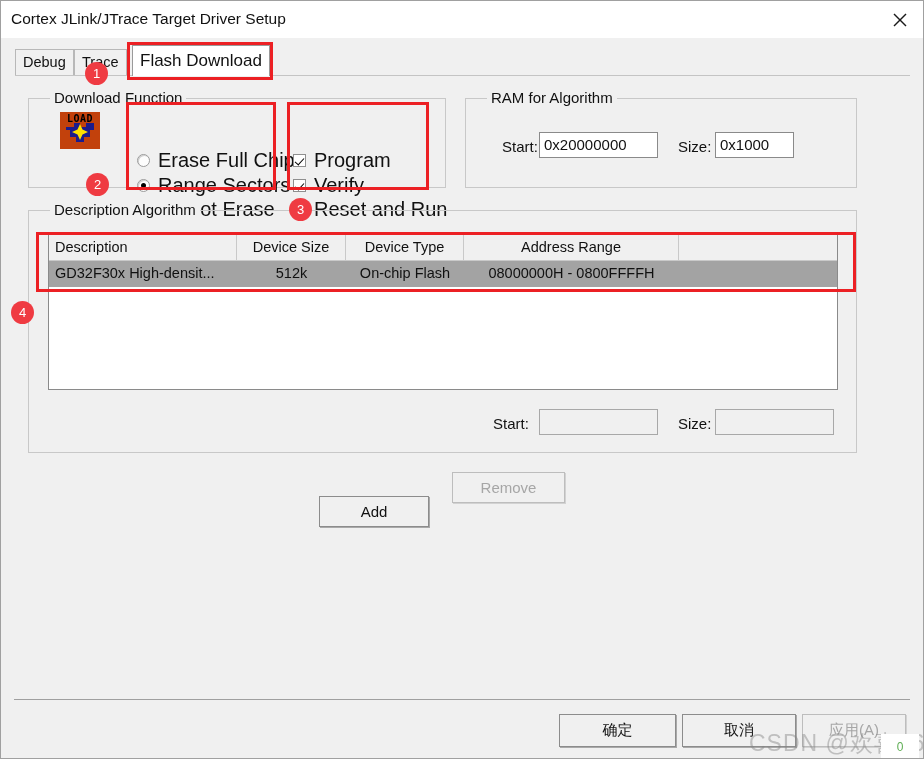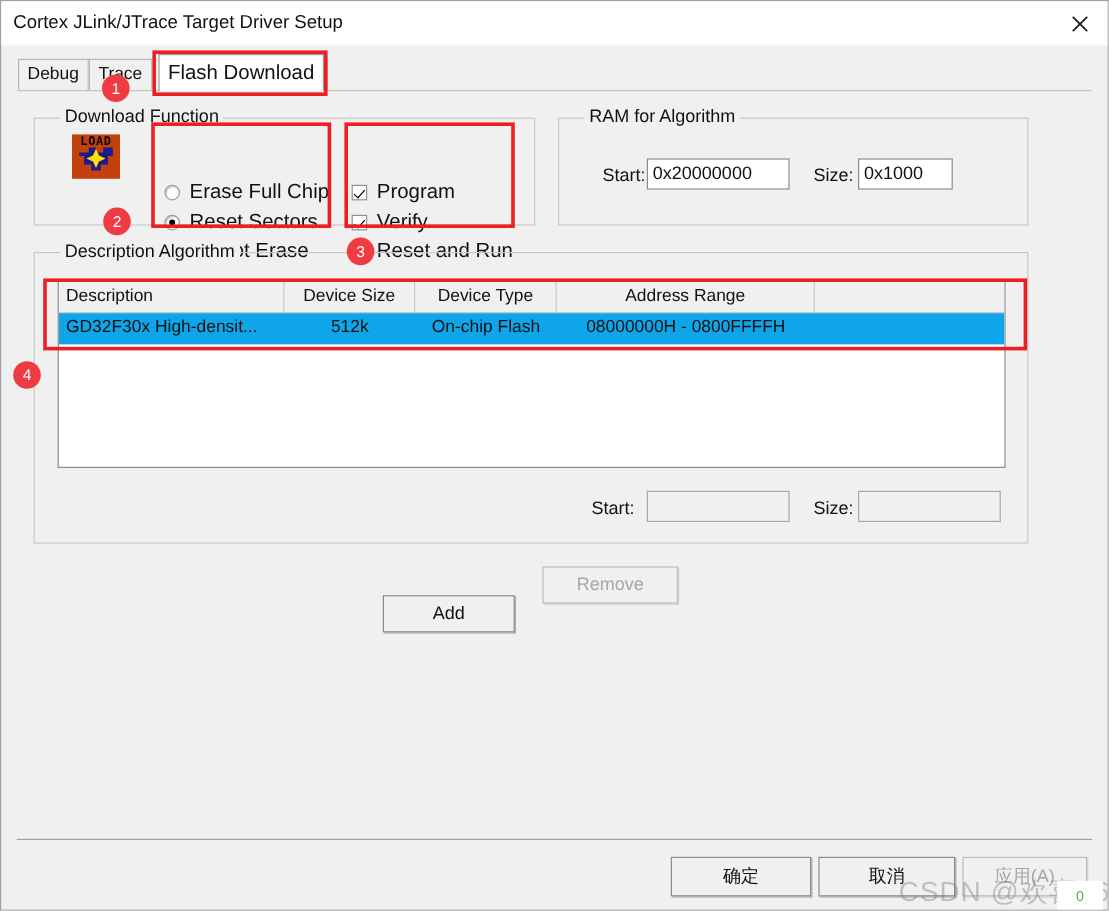--- a/index.html
+++ b/index.html
@@ -146,21 +146,21 @@
 
   
   .optrow {
     position: absolute;
     display: flex;
     align-items: center;
     height: 20px;
     white-space: nowrap;
   }
   .optrow .lab {
-    font-size: 17px;
+    font-size: 20px;
     color: #111;
     margin-left: 8px;
   }
   .radio {
     width: 13px; height: 13px;
     border-radius: 50%;
     background: #fdfdfd;
     border: 1px solid #9b9b9b;
     box-shadow: inset 1px 1px 0 #cfcfcf;
     box-sizing: border-box;
@@ -237,21 +237,21 @@
     color: #111;
     line-height: 24px;
     border-right: 1px solid #c9c9c9;
     box-sizing: border-box;
     overflow: hidden;
     white-space: nowrap;
   }
   .lb-row {
     display: flex;
     height: 26px;
-    background: #0ea5e9;
+    background: #a3a3a3;
   }
   .lb-row .cell {
     font-size: 14.5px;
     color: #111;
     line-height: 25px;
     box-sizing: border-box;
     overflow: hidden;
     white-space: nowrap;
   }
   .cell.c0 { width: 188px; padding-left: 6px; }
@@ -359,21 +359,21 @@
         <polygon points="20,12 22.5,17.5 28,20 22.5,22.5 20,28 17.5,22.5 12,20 17.5,17.5" fill="#ffe000"></polygon>
       </svg>
     </div>
 
     <div class="optrow" style="left:135px; top:112px;">
       <span class="radio"></span>
       <span class="lab">Erase Full Chip</span>
     </div>
     <div class="optrow" style="left:135px; top:137px;">
       <span class="radio on"></span>
-      <span class="lab">Reset Sectors</span>
+      <span class="lab">Range Sectors</span>
     </div>
     <div class="optrow" style="left:135px; top:161px;">
       <span class="radio"></span>
       <span class="lab">Do not Erase</span>
     </div>
 
     <div class="optrow" style="left:291px; top:112px;">
       <span class="check on"></span>
       <span class="lab">Program</span>
     </div>

